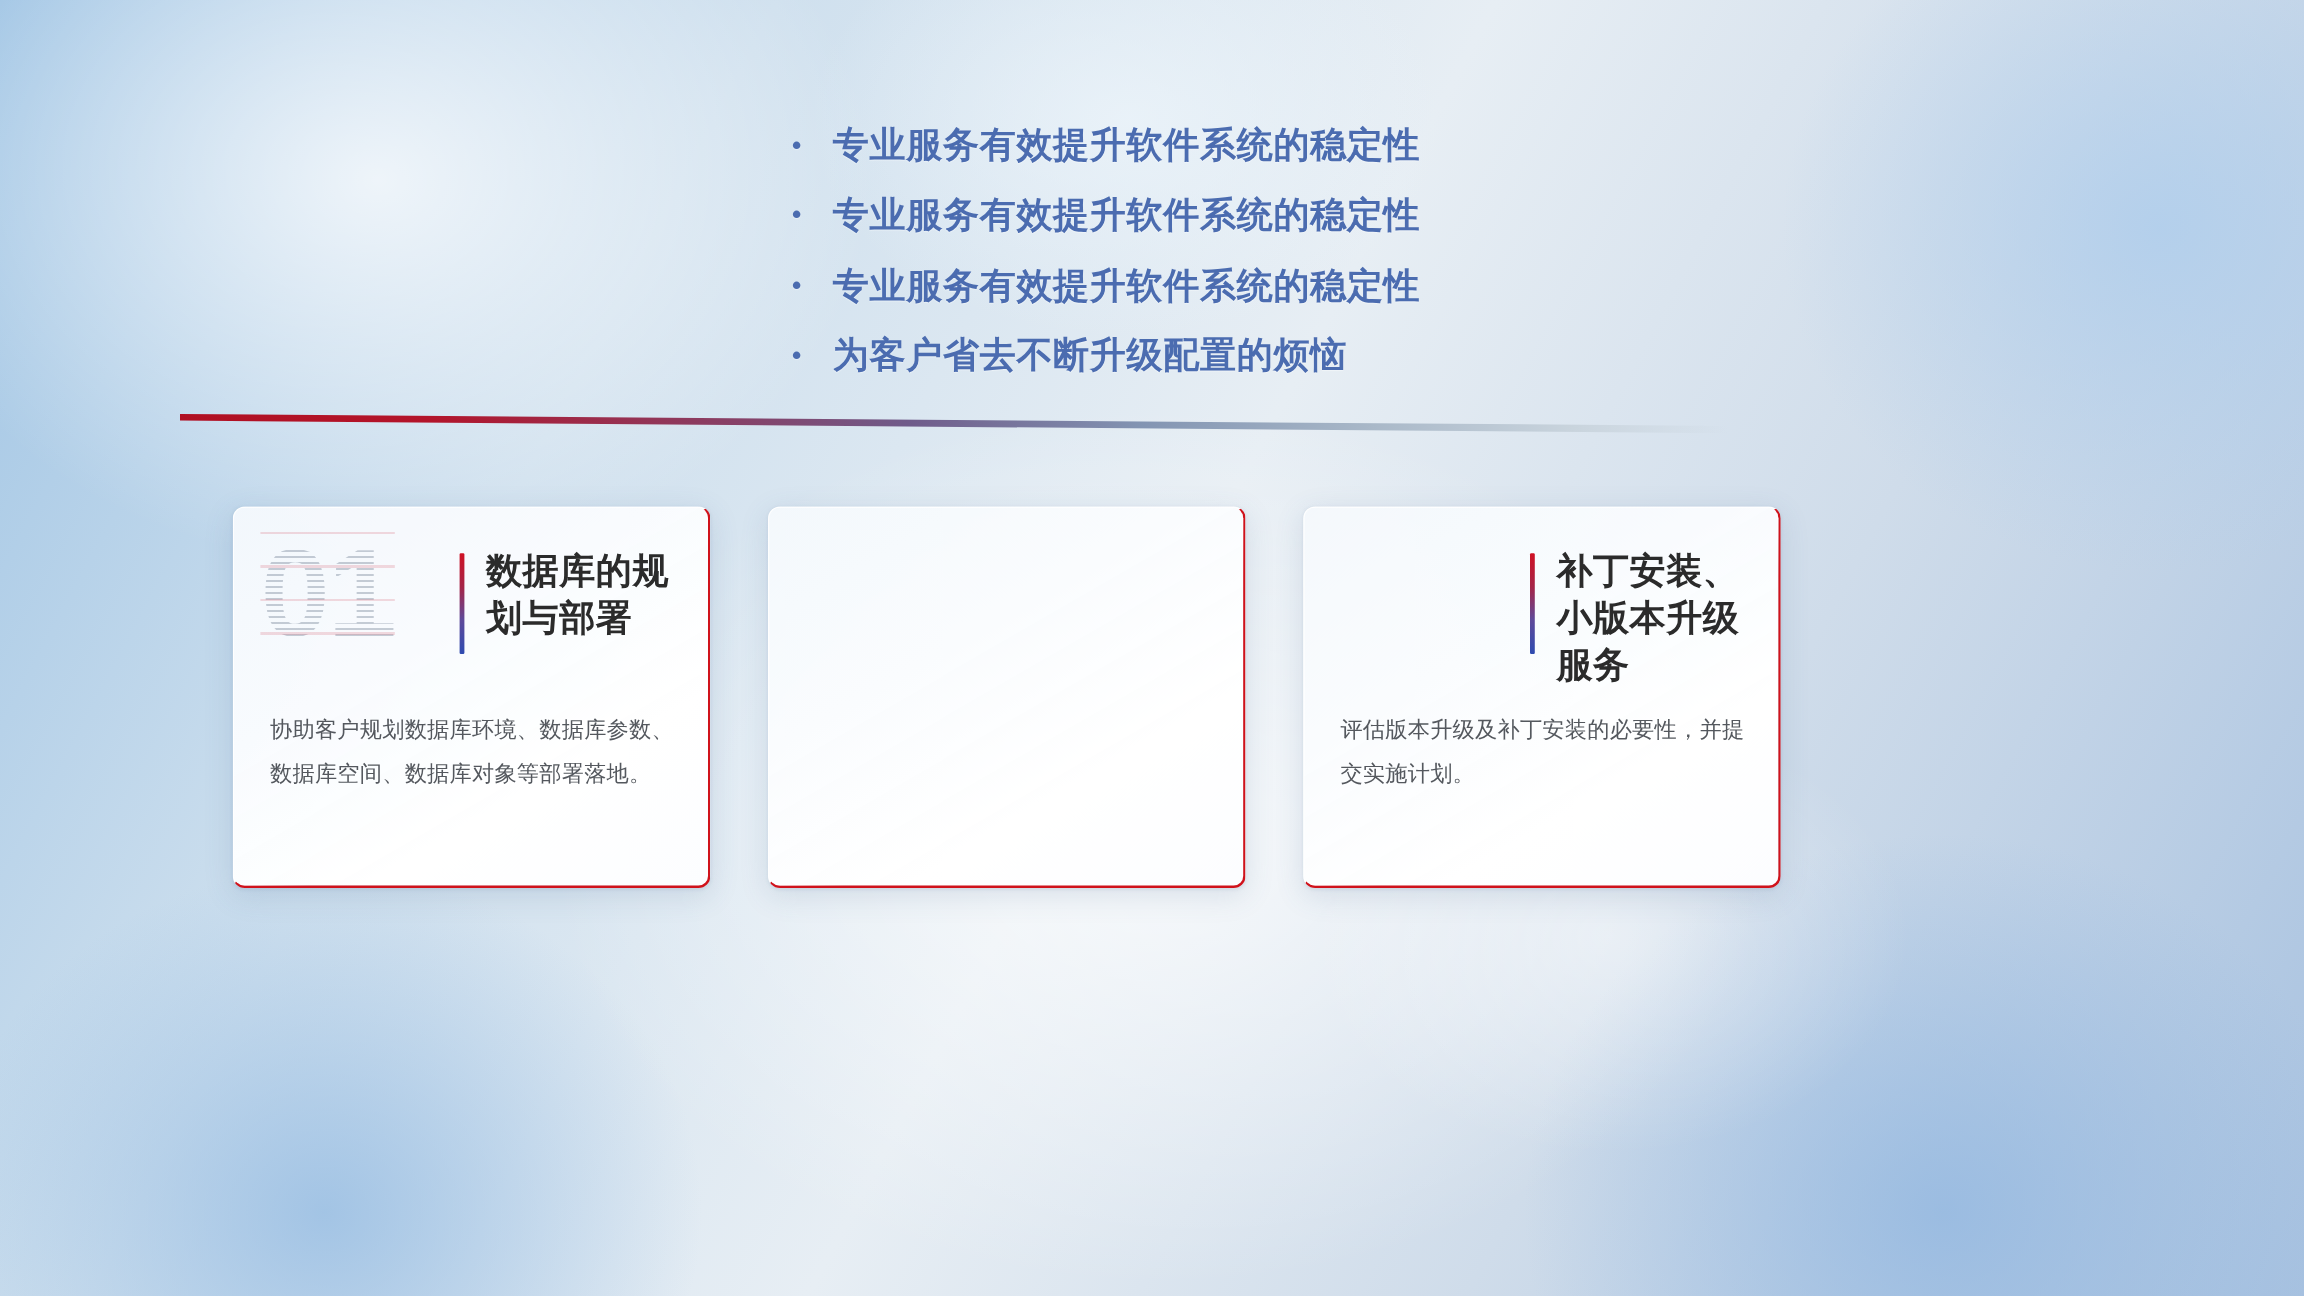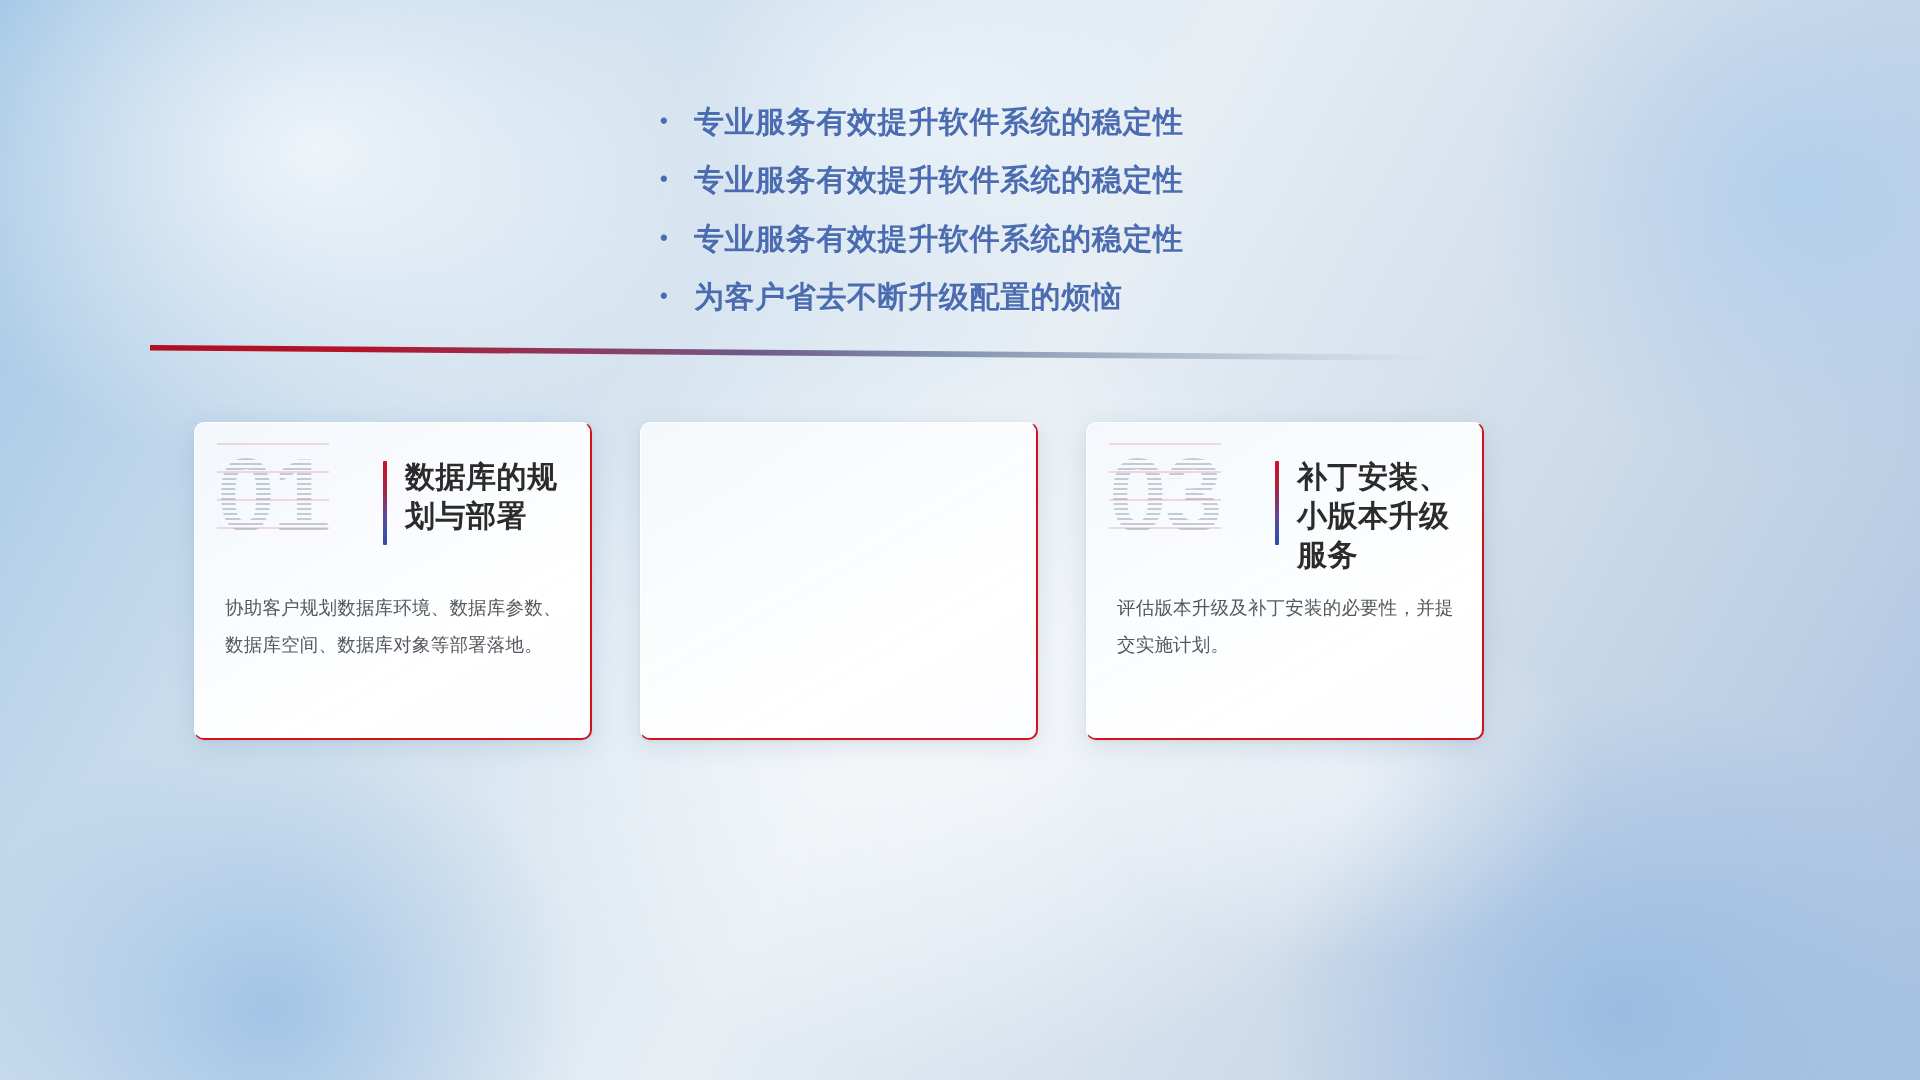--- a/index.html
+++ b/index.html
@@ -203,21 +203,20 @@
     </div>
 
     <div class="card">
       <div class="fade-r"></div>
       <div class="fade-b"></div>
     </div>
 
     <div class="card">
       <div class="fade-r"></div>
       <div class="fade-b"></div>
-      <div class="cardnum">03</div>
       <div class="cardhead">
         <div class="vbar"></div>
         <div class="cardtitle">补丁安装、小版本升级服务</div>
       </div>
       <div class="cardbody">评估版本升级及补丁安装的必要性，并提交实施计划。</div>
     </div>
 
   </div>
 </div>
 

